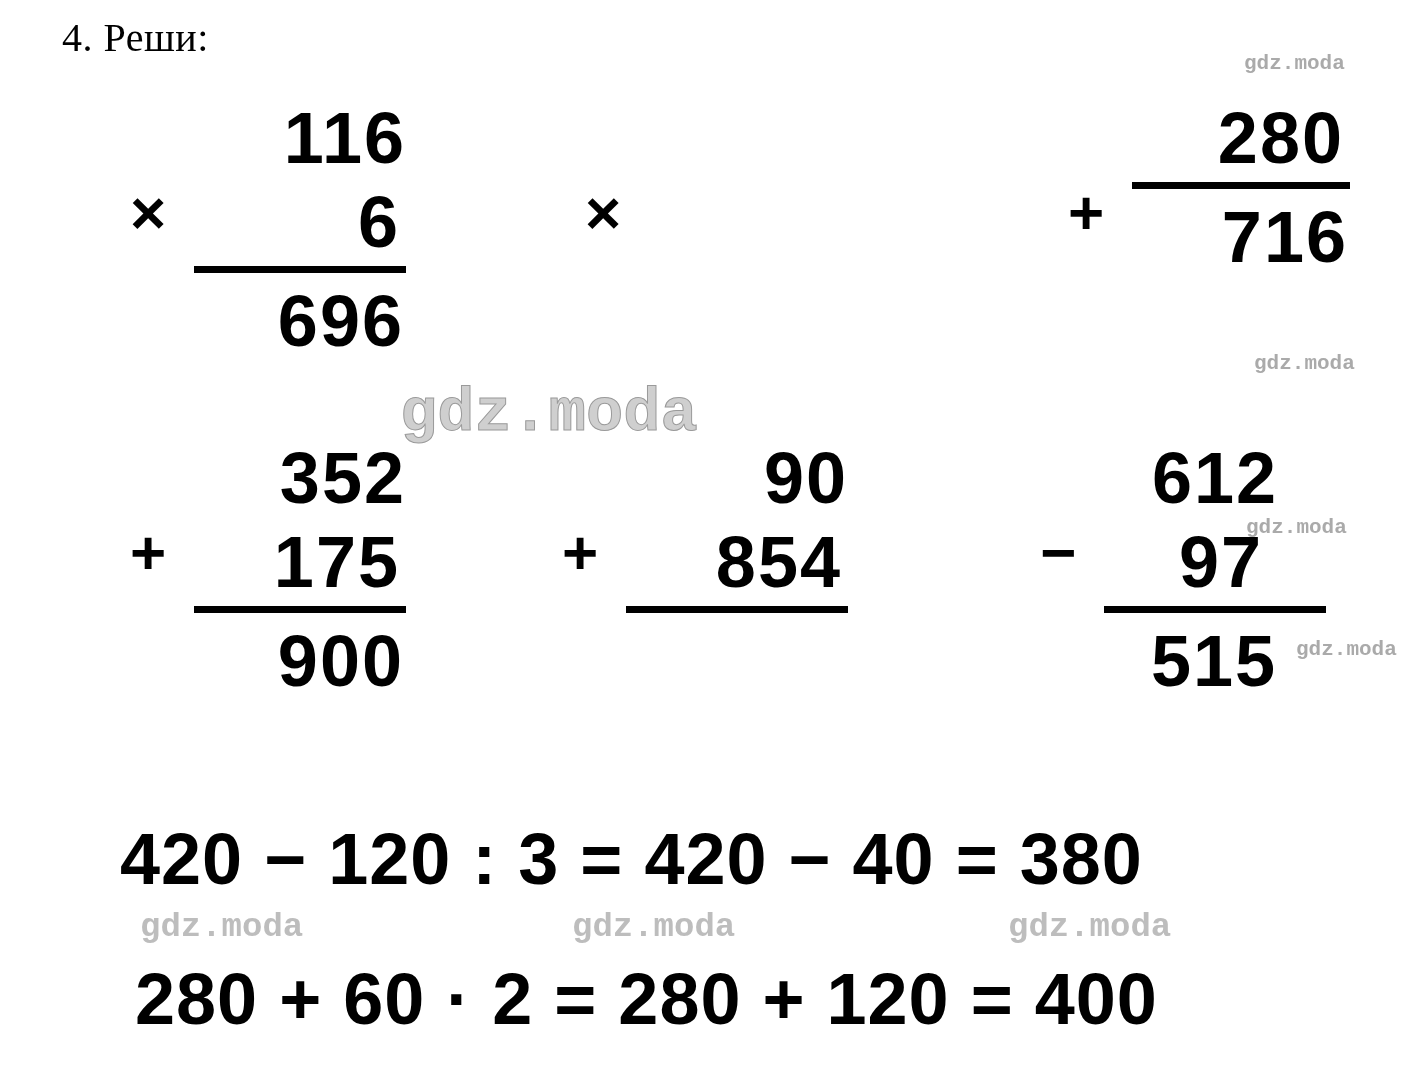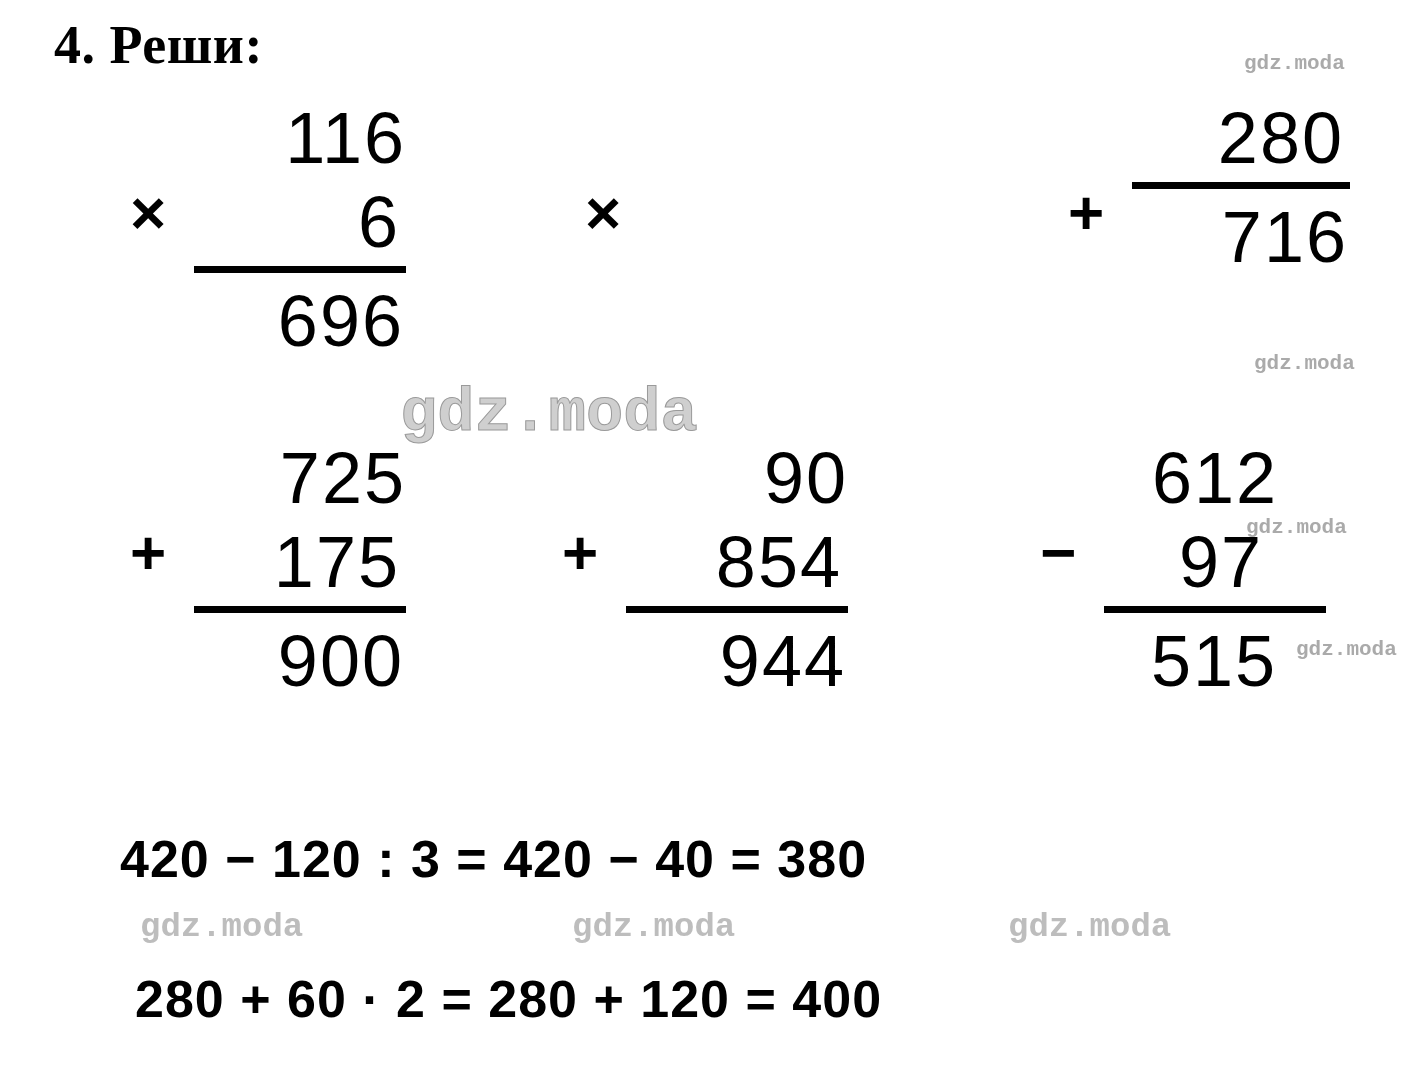--- a/index.html
+++ b/index.html
@@ -12,25 +12,25 @@
     height: 1091px;
     position: relative;
     font-family: "Liberation Serif", serif;
     color: #000000;
     overflow: hidden;
   }
 
   
   .task-heading {
     position: absolute;
-    left: 54px;
+    left: 62px;
     top: 14px;
     font-family: "Liberation Serif", serif;
-    font-weight: bold;
-    font-size: 54px;
+    font-weight: normal;
+    font-size: 40px;
     letter-spacing: 0.5px;
     white-space: nowrap;
   }
 
   
   .wm {
     position: absolute;
     font-family: Liberation Mono, monospace;
     color: #b9b9b9;
     font-weight: bold;
@@ -81,21 +81,21 @@
     width: 64px;
     text-align: left;
   }
   .sum .nums {
     display: flex;
     flex-direction: column;
     align-items: flex-end;
   }
   .sum .n {
     font-family: "Liberation Sans", sans-serif;
-    font-weight: 400;
+    font-weight: 700;
     font-size: 72px;
     line-height: 84px;
     letter-spacing: 2px;
   }
   .sum .n.second {
     padding-left: 18px;
     padding-right: 6px;
   }
   .sum .rule {
     height: 7px;
@@ -110,21 +110,21 @@
   
   .expr-block {
     position: absolute;
     left: 0;
     top: 800px;
     width: 1426px;
   }
   .expr {
     font-family: "Liberation Sans", sans-serif;
     font-weight: 700;
-    font-size: 52px;
+    font-size: 72px;
     line-height: 118px;
     letter-spacing: 1px;
     white-space: nowrap;
     position: absolute;
   }
 </style>
 </head>
 <body>
 
 <div class="task-heading">4. Реши:</div>
@@ -160,33 +160,32 @@
           <div class="n second">280</div>
           <div class="rule" style="width: 218px;"></div>
           <div class="n result">716</div>
         </div>
       </div>
     </div>
   <div class="col-row second" id="row-2">
       <div class="sum" style="left: 130px; top: 0px;">
         <div class="op">+</div>
         <div class="nums" style="min-width: 212px;">
-          <div class="n top">725</div>
+          <div class="n top">352</div>
           <div class="n second">175</div>
           <div class="rule" style="width: 212px;"></div>
           <div class="n result">900</div>
         </div>
       </div>
       <div class="sum" style="left: 562px; top: 0px;">
         <div class="op">+</div>
         <div class="nums" style="min-width: 222px; justify-content: space-between;">
           <div class="n top">90</div>
           <div class="n second">854</div>
           <div class="rule" style="width: 222px;"></div>
-          <div class="n result">944</div>
         </div>
       </div>
       <div class="sum" style="left: 1040px; top: 0px;">
         <div class="op">−</div>
         <div class="nums" style="min-width: 222px; align-items: center;">
           <div class="n top">612</div>
           <div class="n second">97</div>
           <div class="rule" style="width: 222px;"></div>
           <div class="n result">515</div>
         </div>

